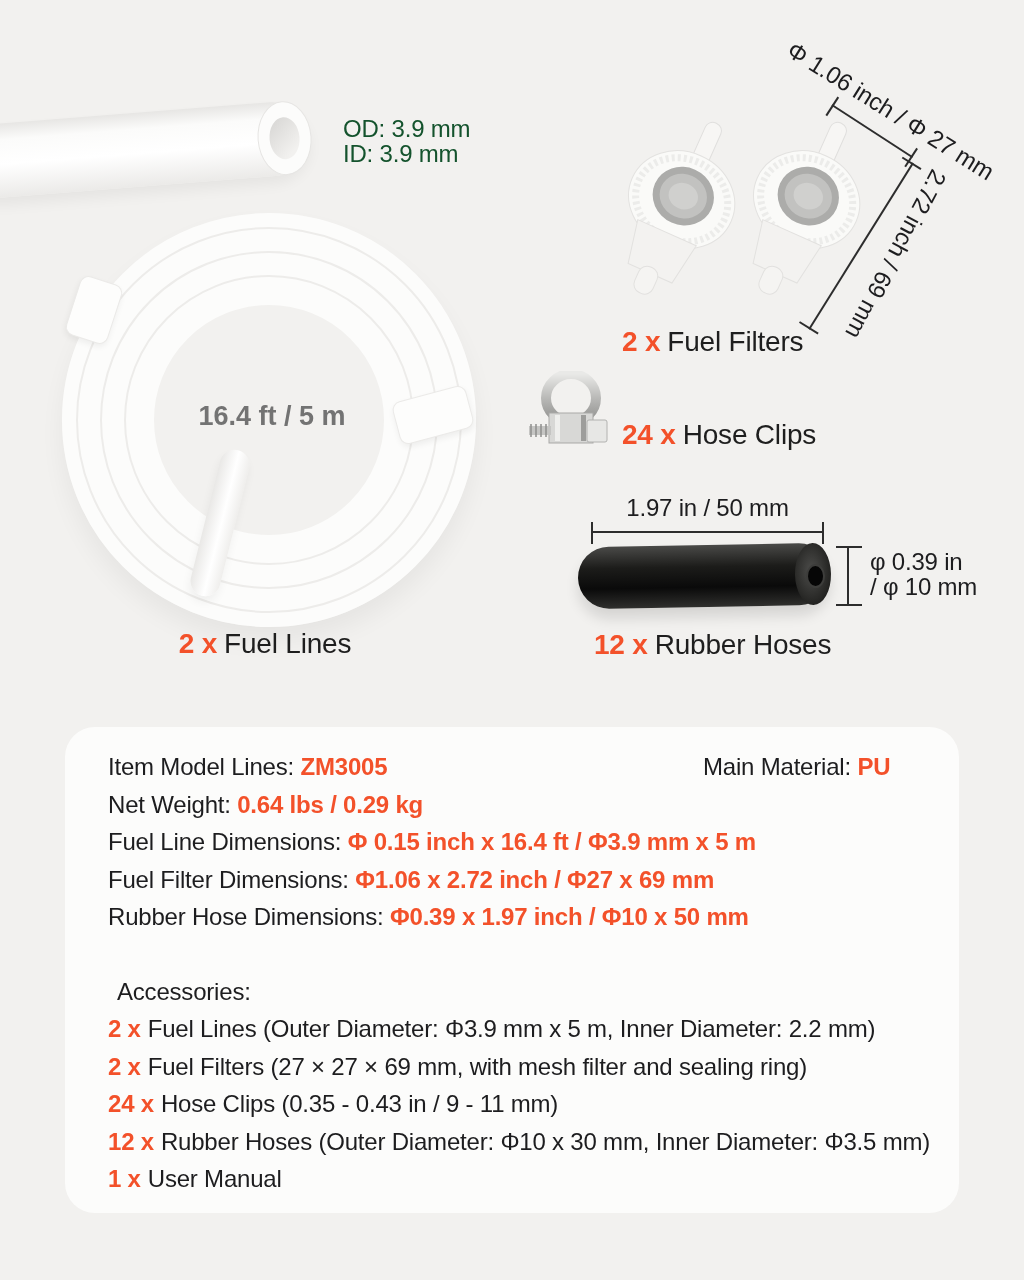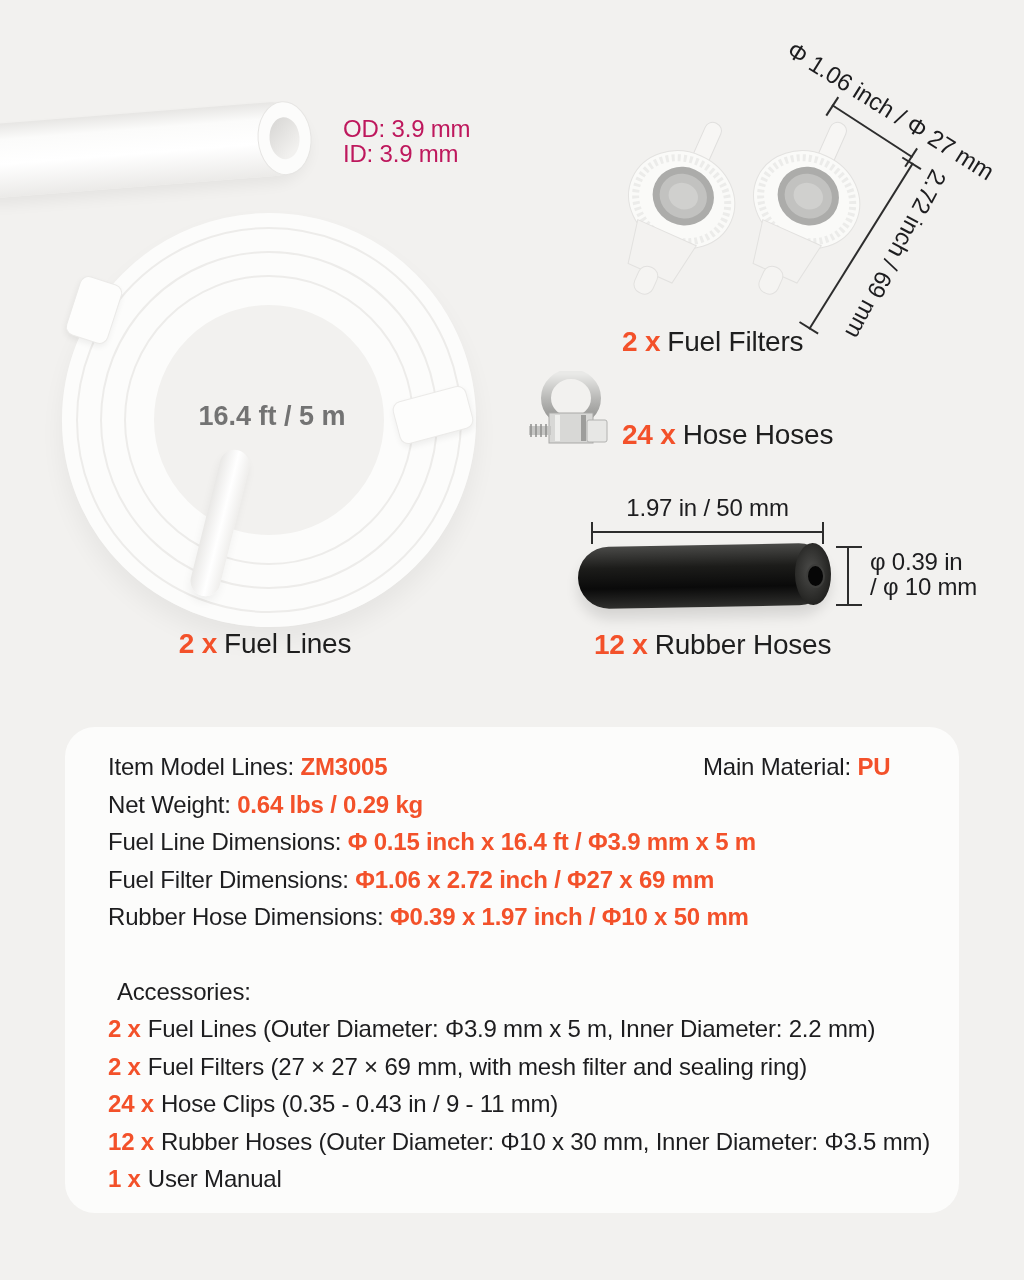--- a/index.html
+++ b/index.html
@@ -49,21 +49,21 @@
   
   .dim{height:0;border-top:2px solid #2d2d2d;transform-origin:left center;}
   .dim::before,.dim::after{content:"";position:absolute;top:-11px;width:2px;height:22px;background:#2d2d2d;}
   .dim::before{left:0;} .dim::after{right:0;}
   .dimv{width:0;border-left:2px solid #2d2d2d;}
   .dimv::before,.dimv::after{content:"";position:absolute;left:-13px;width:26px;height:2px;background:#2d2d2d;}
   .dimv::before{top:0;} .dimv::after{bottom:0;}
   .dim-rot1{transform:rotate(33deg);} .dim-rot2{transform:rotate(122deg);}
 
   
-  .t{color:#be185d;font-size:24px;line-height:25px;letter-spacing:-.2px;white-space:nowrap;}
+  .t{color:#14532d;font-size:24px;line-height:25px;letter-spacing:-.2px;white-space:nowrap;}
   .t2{color:#1d1d1f;font-size:24px;letter-spacing:-.2px;white-space:nowrap;}
   .rot1{transform:rotate(32deg);transform-origin:left top;}
   .rot2{transform:rotate(118deg);transform-origin:left top;}
   .qty-label{font-size:28px;color:#1e1e1e;letter-spacing:-.2px;white-space:nowrap;}
   .qty-label b{color:#F3512A;font-weight:700;margin-right:7px;}
   .orange-b{color:#737373;font-weight:700;}
   .center{text-align:center;}
 
   
   .panel{left:65px;top:727px;width:894px;height:486px;border-radius:30px;background:#FCFCFB;
@@ -145,21 +145,21 @@
     </defs>
     <ellipse cx="44" cy="27" rx="25" ry="24" fill="none" stroke="url(#mg)" stroke-width="10"></ellipse>
     <rect x="22" y="42" width="44" height="30" fill="#d8d8d6" stroke="#a9a9a7"></rect>
     <rect x="28" y="44" width="5" height="26" fill="#efefed"></rect>
     <rect x="54" y="44" width="5" height="26" fill="#9d9d9b"></rect>
     <rect x="2" y="55" width="22" height="9" fill="#c5c5c3"></rect>
     <path d="M4 53 l0 13 M9 53 l0 13 M14 53 l0 13 M19 53 l0 13" stroke="#8f8f8d" stroke-width="1.5"></path>
     <rect x="60" y="49" width="20" height="22" rx="2" fill="#e7e7e5" stroke="#b2b2b0"></rect>
   </svg>
   <div class="abs qty-label" style="left:622px;top:419px;">
-    <b>24 x</b><span>Hose Hoses</span>
+    <b>24 x</b><span>Hose Clips</span>
   </div>
 
   <div class="abs t2 center" style="left:591px;top:494px;width:233px;">1.97 in / 50 mm</div>
   <div class="abs dim" style="left:591px;top:531px;width:233px;"></div>
 
   <div class="abs hose">
     <div class="hose-end">
       <div class="hose-hole"></div>
     </div>
   </div>

